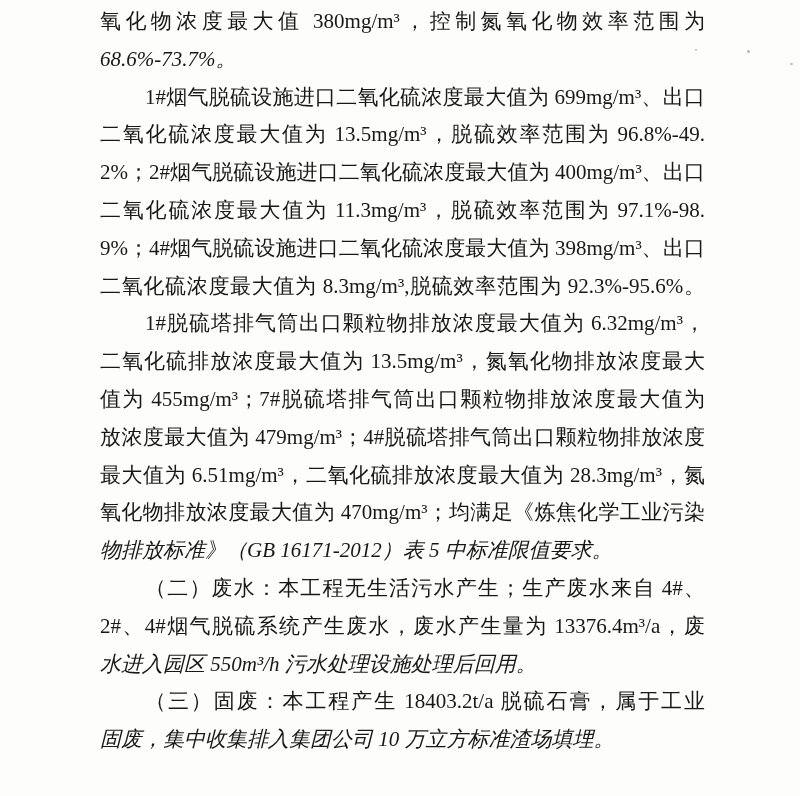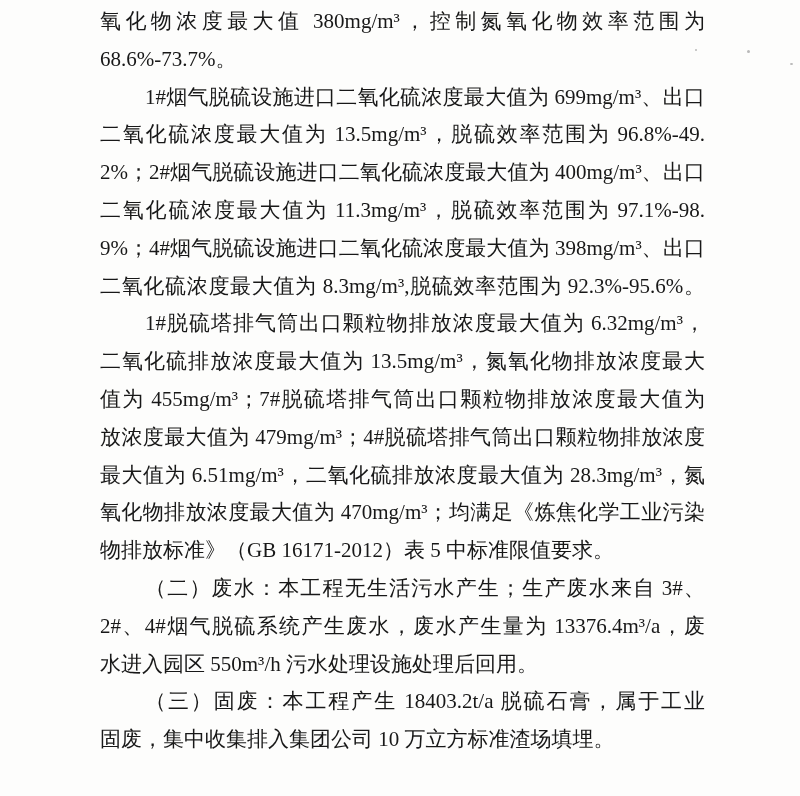--- a/index.html
+++ b/index.html
@@ -34,20 +34,21 @@
     overflow: hidden;
     white-space: normal;
     text-align: justify;
     text-justify: inter-character;
   }
   .line.full {
     text-align-last: justify;
   }
   .line.left {
     text-align-last: left;
+    font-style: italic;
   }
   .line.indent {
     padding-left: 45px;
   }
   
   .speck {
     position: absolute;
     border-radius: 50%;
     background: #b9b9b9;
   }
@@ -68,21 +69,21 @@
     <div class="line full">二氧化硫浓度最大值为 11.3mg/m³，脱硫效率范围为 97.1%-98.</div>
     <div class="line full">9%；4#烟气脱硫设施进口二氧化硫浓度最大值为 398mg/m³、出口</div>
     <div class="line full">二氧化硫浓度最大值为 8.3mg/m³,脱硫效率范围为 92.3%-95.6%。</div>
     <div class="line full indent">1#脱硫塔排气筒出口颗粒物排放浓度最大值为 6.32mg/m³，</div>
     <div class="line full">二氧化硫排放浓度最大值为 13.5mg/m³，氮氧化物排放浓度最大</div>
     <div class="line full">值为 455mg/m³；7#脱硫塔排气筒出口颗粒物排放浓度最大值为</div>
     <div class="line full">放浓度最大值为 479mg/m³；4#脱硫塔排气筒出口颗粒物排放浓度</div>
     <div class="line full">最大值为 6.51mg/m³，二氧化硫排放浓度最大值为 28.3mg/m³，氮</div>
     <div class="line full">氧化物排放浓度最大值为 470mg/m³；均满足《炼焦化学工业污染</div>
     <div class="line left">物排放标准》（GB 16171-2012）表 5 中标准限值要求。</div>
-    <div class="line full indent">（二）废水：本工程无生活污水产生；生产废水来自 3#、</div>
+    <div class="line full indent">（二）废水：本工程无生活污水产生；生产废水来自 4#、</div>
     <div class="line full">2#、4#烟气脱硫系统产生废水，废水产生量为 13376.4m³/a，废</div>
     <div class="line left">水进入园区 550m³/h 污水处理设施处理后回用。</div>
     <div class="line full indent">（三）固废：本工程产生 18403.2t/a 脱硫石膏，属于工业</div>
     <div class="line left">固废，集中收集排入集团公司 10 万立方标准渣场填埋。</div>
   </div>
   <div class="speck s1"></div>
   <div class="speck s2"></div>
   <div class="speck s3"></div>
 </div>
 

